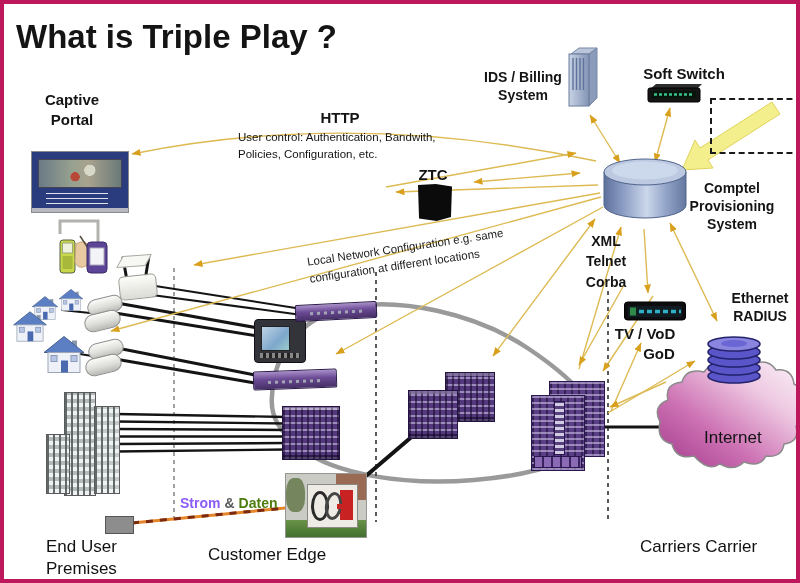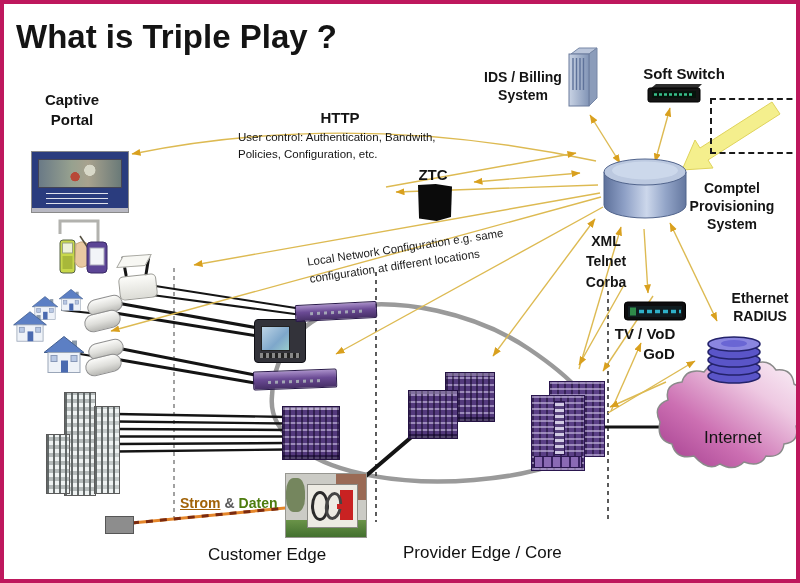--- a/index.html
+++ b/index.html
@@ -72,21 +72,21 @@
   .nsbox{border:2px dashed #1a1a1a;background:transparent;}
   .portal{background:#2a3c7e;border:1px solid #8a8a8a;}
   .portal .photo{position:absolute;left:6px;right:6px;top:7px;height:27px;border:1px solid #445;
       background:
         radial-gradient(circle at 44% 62%, #b84838 0 9%, rgba(0,0,0,0) 10%),
         radial-gradient(circle at 62% 38%, #d8d8c8 0 10%, rgba(0,0,0,0) 11%),
         linear-gradient(90deg,#6a7a86,#97a18f 40%,#a8a28e 60%,#6a7a78);}
   .portal .txt{position:absolute;left:14px;right:20px;bottom:8px;height:12px;
       background:repeating-linear-gradient(0deg,rgba(255,255,255,.85) 0 1px,rgba(0,0,0,0) 1px 5px);}
   .portal .bar{position:absolute;left:0;right:0;bottom:0;height:4px;background:#b8b8c2;}
-  .strom{color:#a16207;font-weight:bold;text-decoration:underline;}
+  .strom{color:#8b5cf6;font-weight:bold;}
   .amp{color:#5a5a5a;font-weight:bold;margin:0 4px;}
   .daten{color:#4d7c0f;font-weight:bold;}
   #note{transform:rotate(-8.5deg);transform-origin:0 0;font-size:11.5px;color:#222;line-height:1.5;}
   .zone{font-size:17px;color:#111;}
 </style>
 </head>
 <body>
 
 <div id="stage">
 
@@ -354,16 +354,18 @@
   <div class="lbl b ctr" style="left:598px;top:320px;width:86px;font-size:15px;">TV / VoD</div>
   <div class="lbl b ctr" style="left:622px;top:340px;width:66px;font-size:15px;">GoD</div>
   <div class="lbl b ctr" style="left:714px;top:285px;width:84px;font-size:14px;">Ethernet
 RADIUS</div>
   <div class="lbl" style="left:700px;top:423px;font-size:17px;">Internet</div>
   <div class="lbl" id="note" style="left:302px;top:250px;width:270px;">Local Network Configuration e.g. same
 configuration at different  locations</div>
 
   <div class="lbl" style="left:176px;top:490px;font-size:14px;"><span class="strom">Strom</span><span class="amp">&amp;</span><span class="daten">Daten</span></div>
 
+  <div class="lbl zone" style="left:42px;top:532px;">End User
+Premises</div>
   <div class="lbl zone" style="left:204px;top:540px;text-align:right;">Customer Edge</div>
-  <div class="lbl zone" style="left:399px;top:538px;">Provider Edge / Core</div>
+  <div class="lbl zone" style="left:636px;top:532px;">Carriers Carrier</div>
 
 </div>
 
 </body></html>

